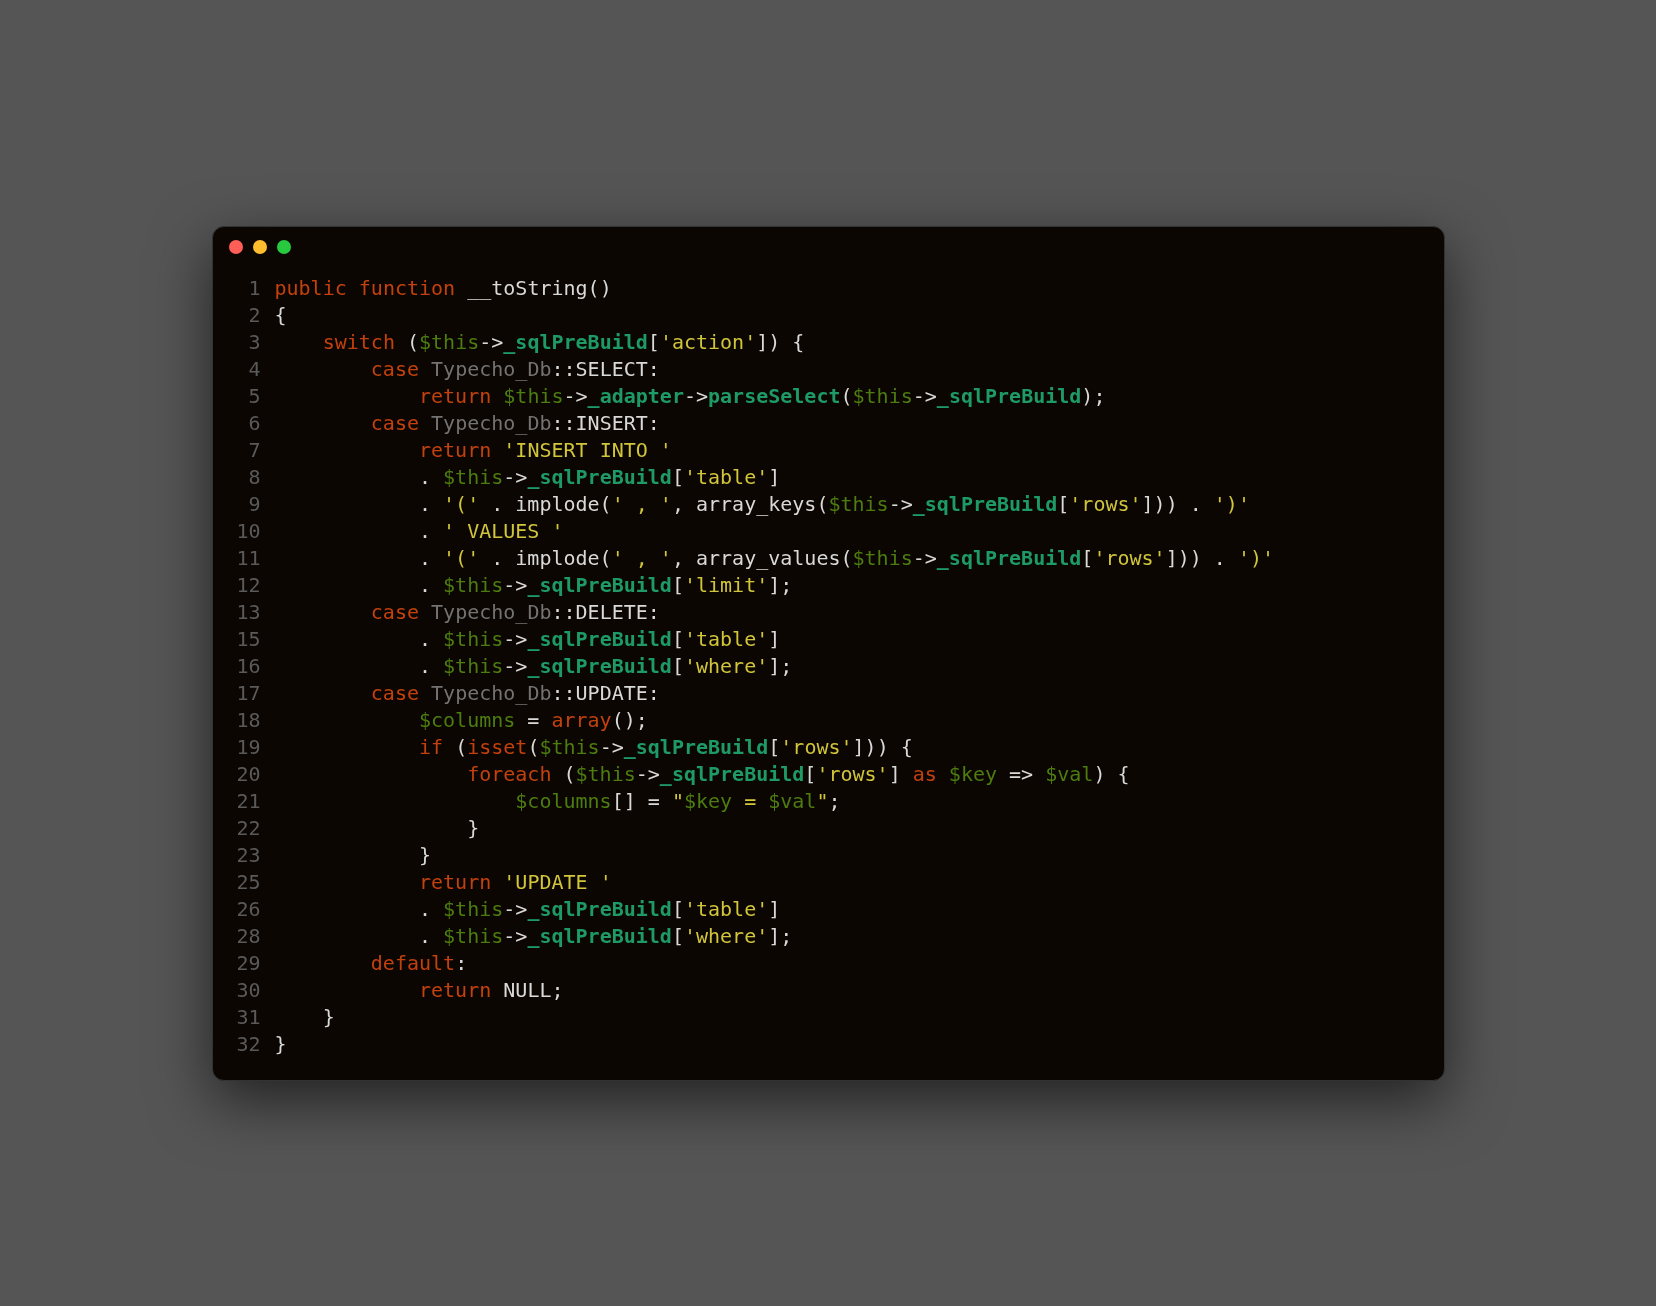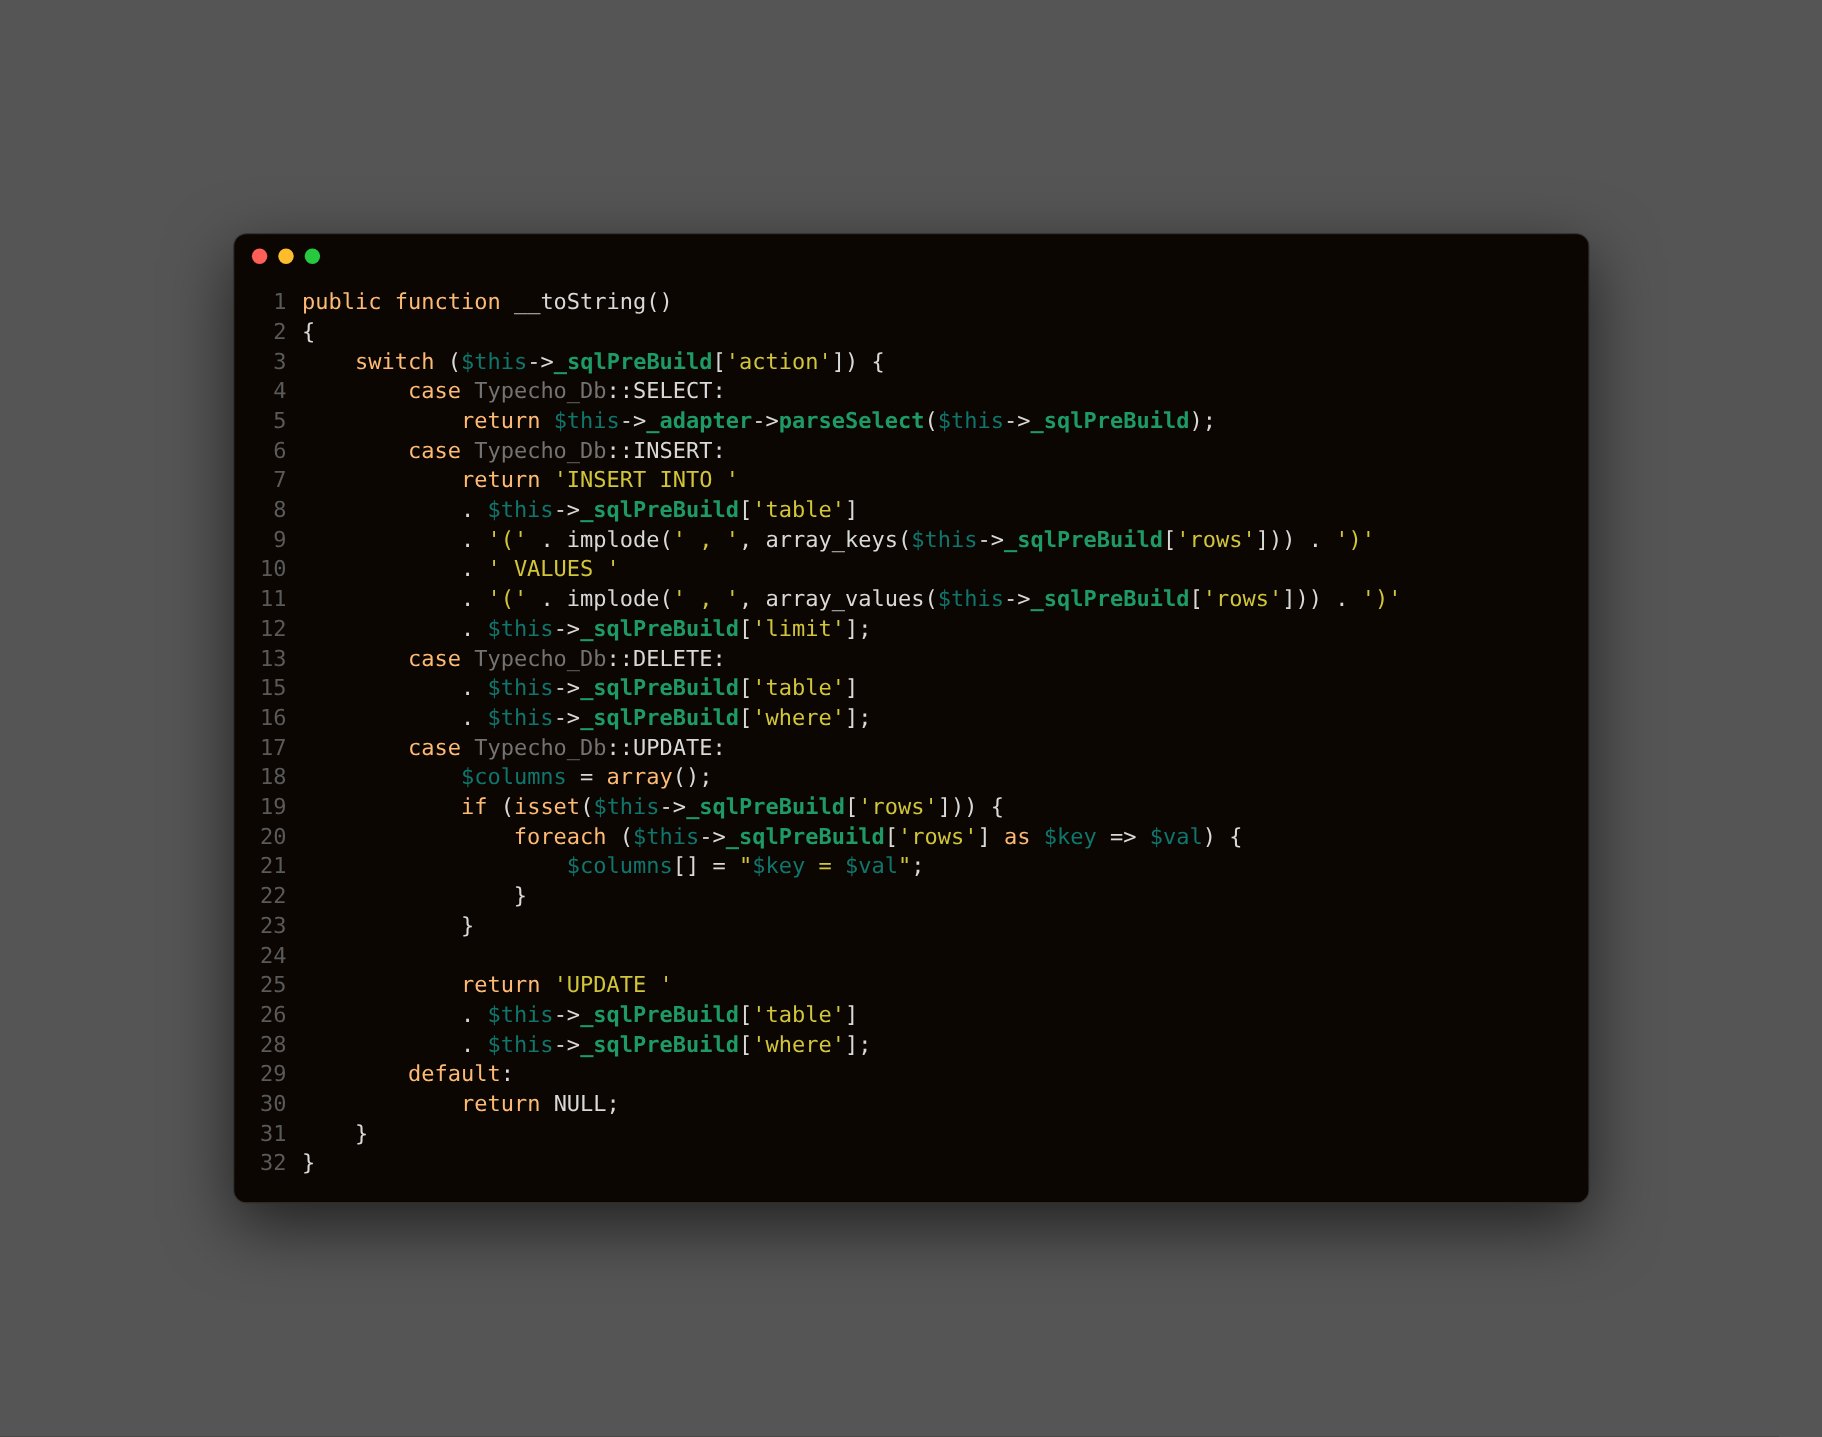--- a/index.html
+++ b/index.html
@@ -58,22 +58,22 @@
     user-select: none;
     flex: 0 0 auto;
     margin-right: 14px;
   }
   .code {
     flex: 1 1 auto;
     color: #d9d9d9;
   }
   
   .s0 { color: #d9d9d9; } 
-  .s1 { color: #fdba74; } 
-  .s2 { color: #0f766e; } 
+  .s1 { color: #c2410c; } 
+  .s2 { color: #4d7c0f; } 
   .s3 { color: #1e9a66; font-weight: bold; } 
   .s4 { color: #d1c53a; } 
   .s5 { color: #737373; } 
 </style>
 </head>
 <body>
 
 <div class="shot">
   <div class="window">
     <div class="titlebar">
@@ -97,21 +97,20 @@
         <div class="line"><span class="ln">13</span><span class="code"><span class="s0">        </span><span class="s1">case </span><span class="s5">Typecho_Db</span><span class="s0">::</span><span class="s0">DELETE</span><span class="s0">:</span></span></div>
         <div class="line"><span class="ln">15</span><span class="code"><span class="s0">            . </span><span class="s2">$this</span><span class="s0">-&gt;</span><span class="s3">_sqlPreBuild</span><span class="s0">[</span><span class="s4">'table'</span><span class="s0">]</span></span></div>
         <div class="line"><span class="ln">16</span><span class="code"><span class="s0">            . </span><span class="s2">$this</span><span class="s0">-&gt;</span><span class="s3">_sqlPreBuild</span><span class="s0">[</span><span class="s4">'where'</span><span class="s0">];</span></span></div>
         <div class="line"><span class="ln">17</span><span class="code"><span class="s0">        </span><span class="s1">case </span><span class="s5">Typecho_Db</span><span class="s0">::</span><span class="s0">UPDATE</span><span class="s0">:</span></span></div>
         <div class="line"><span class="ln">18</span><span class="code"><span class="s0">            </span><span class="s2">$columns</span><span class="s0"> = </span><span class="s1">array</span><span class="s0">();</span></span></div>
         <div class="line"><span class="ln">19</span><span class="code"><span class="s0">            </span><span class="s1">if </span><span class="s0">(</span><span class="s1">isset</span><span class="s0">(</span><span class="s2">$this</span><span class="s0">-&gt;</span><span class="s3">_sqlPreBuild</span><span class="s0">[</span><span class="s4">'rows'</span><span class="s0">])) {</span></span></div>
         <div class="line"><span class="ln">20</span><span class="code"><span class="s0">                </span><span class="s1">foreach </span><span class="s0">(</span><span class="s2">$this</span><span class="s0">-&gt;</span><span class="s3">_sqlPreBuild</span><span class="s0">[</span><span class="s4">'rows'</span><span class="s0">] </span><span class="s1">as </span><span class="s2">$key</span><span class="s0"> =&gt; </span><span class="s2">$val</span><span class="s0">) {</span></span></div>
         <div class="line"><span class="ln">21</span><span class="code"><span class="s0">                    </span><span class="s2">$columns</span><span class="s0">[] = </span><span class="s4">"</span><span class="s2">$key</span><span class="s4"> = </span><span class="s2">$val</span><span class="s4">"</span><span class="s0">;</span></span></div>
         <div class="line"><span class="ln">22</span><span class="code"><span class="s0">                }</span></span></div>
         <div class="line"><span class="ln">23</span><span class="code"><span class="s0">            }</span></span></div>
-        <div class="line"><span class="ln">24</span><span class="code"><span class="s0"></span></span></div>
         <div class="line"><span class="ln">25</span><span class="code"><span class="s0">            </span><span class="s1">return </span><span class="s4">'UPDATE '</span></span></div>
         <div class="line"><span class="ln">26</span><span class="code"><span class="s0">            . </span><span class="s2">$this</span><span class="s0">-&gt;</span><span class="s3">_sqlPreBuild</span><span class="s0">[</span><span class="s4">'table'</span><span class="s0">]</span></span></div>
         <div class="line"><span class="ln">28</span><span class="code"><span class="s0">            . </span><span class="s2">$this</span><span class="s0">-&gt;</span><span class="s3">_sqlPreBuild</span><span class="s0">[</span><span class="s4">'where'</span><span class="s0">];</span></span></div>
         <div class="line"><span class="ln">29</span><span class="code"><span class="s0">        </span><span class="s1">default</span><span class="s0">:</span></span></div>
         <div class="line"><span class="ln">30</span><span class="code"><span class="s0">            </span><span class="s1">return </span><span class="s0">NULL</span><span class="s0">;</span></span></div>
         <div class="line"><span class="ln">31</span><span class="code"><span class="s0">    }</span></span></div>
         <div class="line"><span class="ln">32</span><span class="code"><span class="s0">}</span></span></div>
       </div>
   </div>
 </div>

